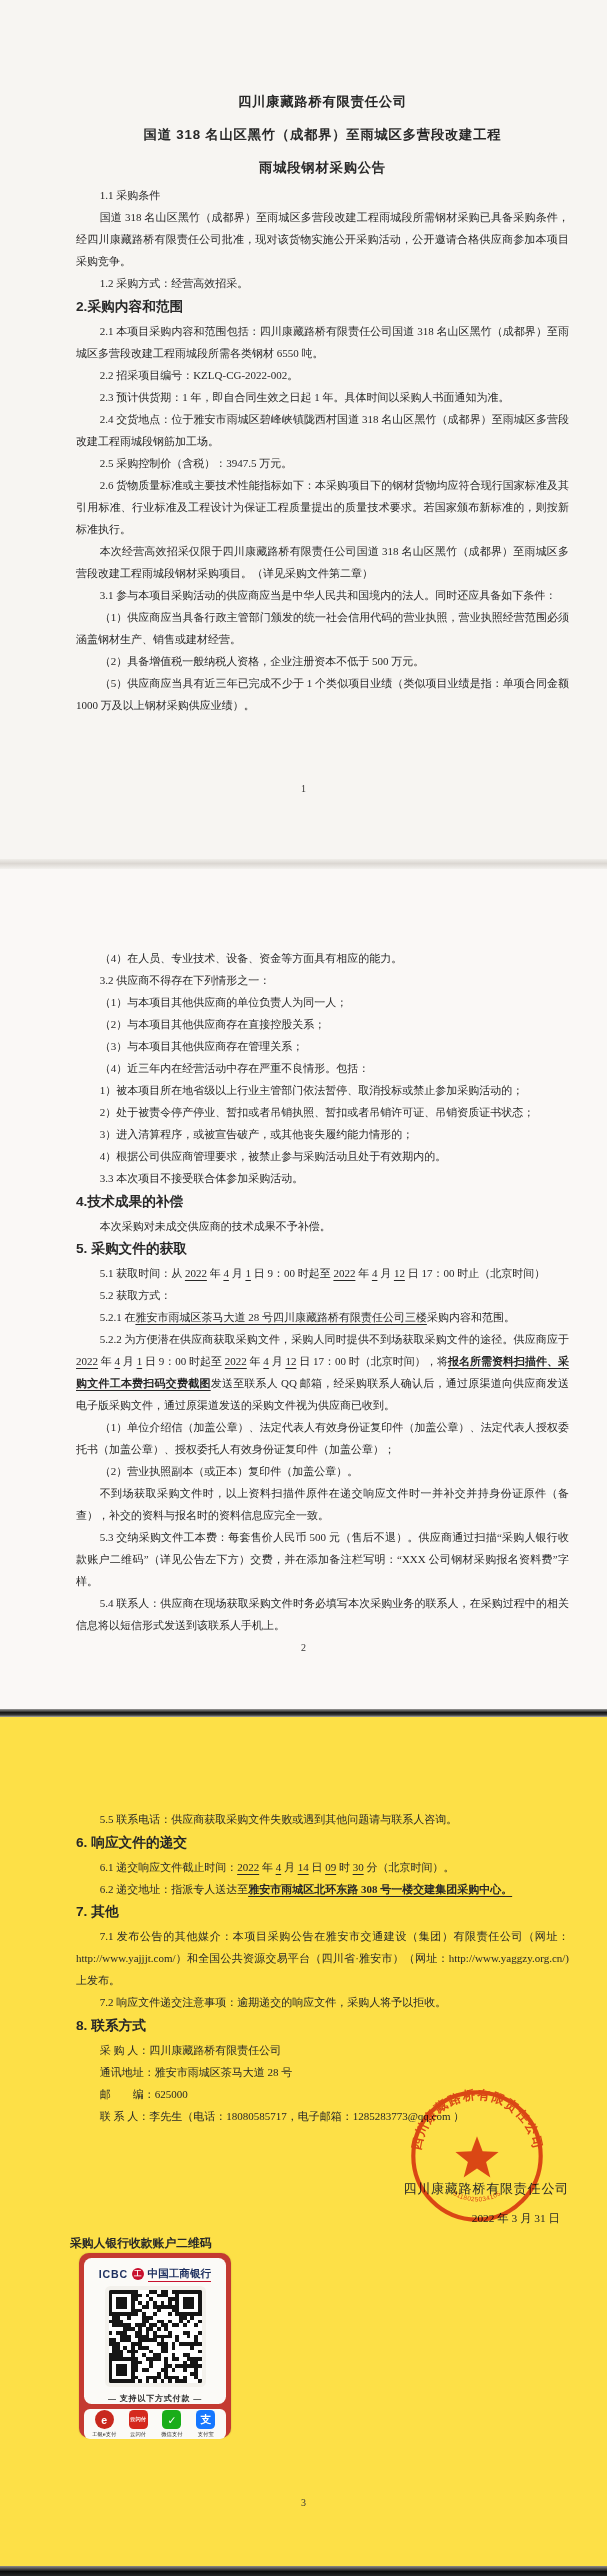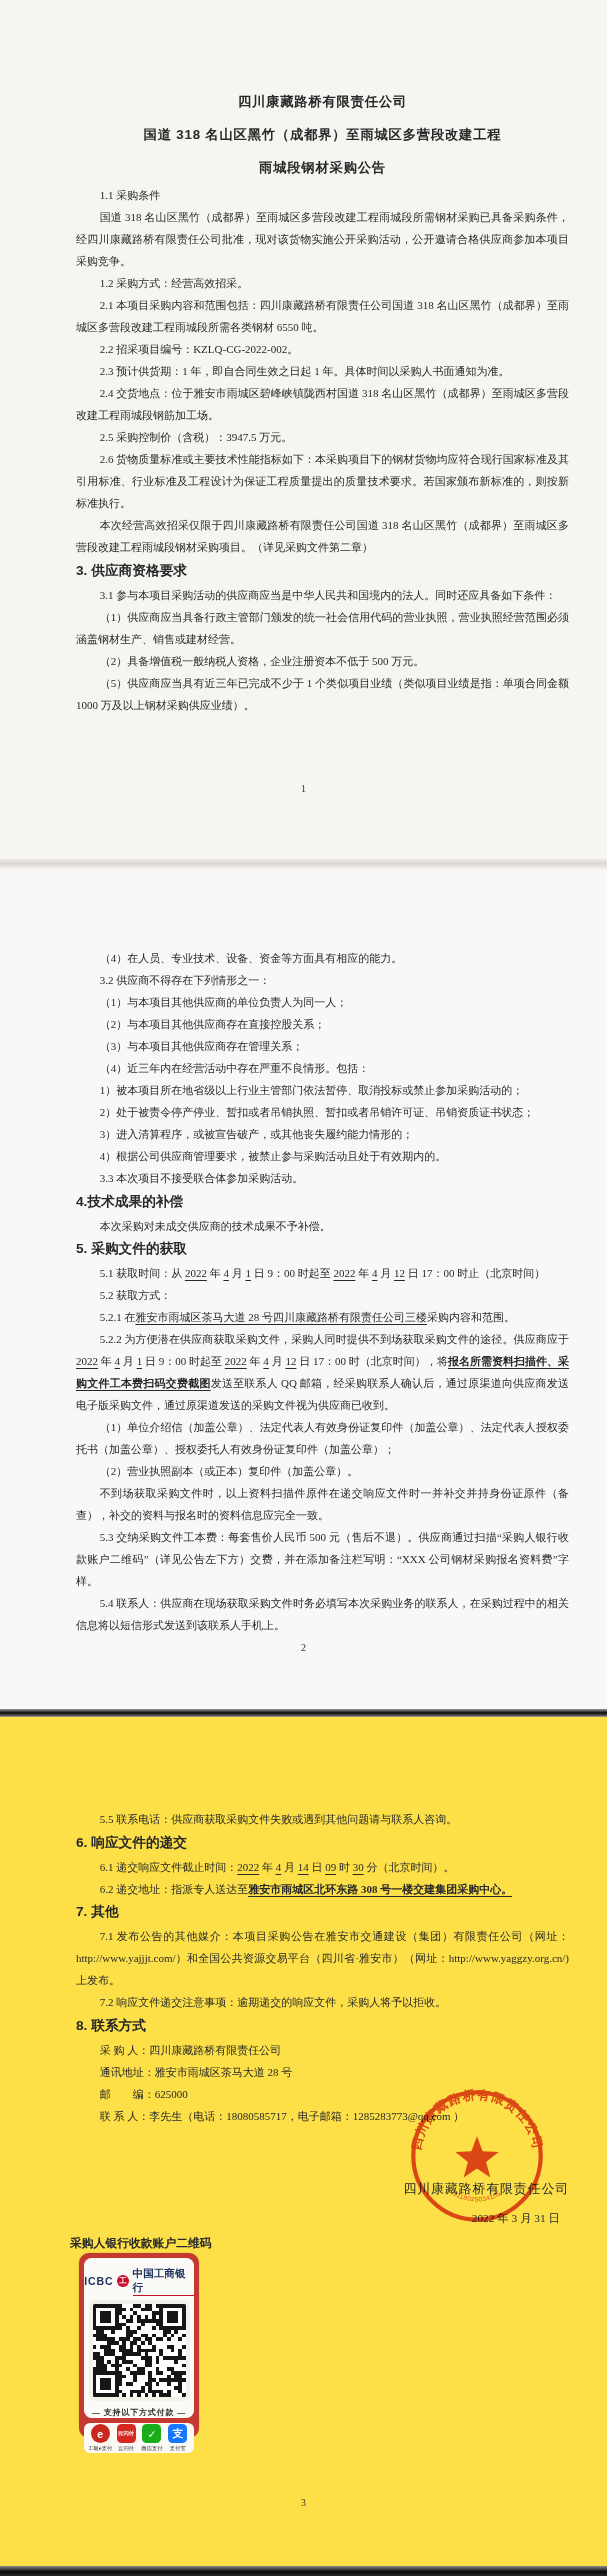--- a/index.html
+++ b/index.html
@@ -43,21 +43,21 @@
   .sig-company{font-size:13px;letter-spacing:0.8px;}
   .sig-date{font-size:11.4px;margin-top:13px;margin-right:9px;}
 
   
   .stamp{position:absolute;left:408px;top:370px;width:138px;height:138px;
     mix-blend-mode:multiply;opacity:.88;pointer-events:none;}
 
   
   .qr-label{position:absolute;left:70px;top:519px;font-size:11.8px;font-weight:bold;
     font-family:"Liberation Sans","DejaVu Sans",sans-serif;}
-  .pay-card{position:absolute;left:79px;top:536px;width:120px;height:185px;
+  .pay-card{position:absolute;left:79px;top:536px;width:152px;height:185px;
     background:#c43a31;border-radius:10px;box-sizing:border-box;
     padding:5.3px;display:flex;flex-direction:column;gap:4.6px;
     box-shadow:0 0 1.5px rgba(0,0,0,.25);}
   .pay-main{background:#fbfaf7;border-radius:7.6px;flex:1;
     display:flex;flex-direction:column;align-items:center;}
   .pay-header{display:flex;align-items:center;gap:3.8px;margin-top:8.3px;}
   .icbc-latin{font-size:10.6px;font-weight:bold;letter-spacing:0.8px;color:#1d2f5f;
     font-family:"Liberation Sans","DejaVu Sans",sans-serif;}
   .icbc-logo{width:12px;height:12px;border-radius:50%;background:#c8102e;color:#fff;
     font-size:7.6px;line-height:12px;text-align:center;font-weight:bold;
@@ -88,28 +88,28 @@
 <body>
 
 <div class="page" id="page1">
   <div class="content">
       <div class="para title"><span>四川康藏路桥有限责任公司</span></div>
       <div class="para title"><span>国道 318 名山区黑竹（成都界）至雨城区多营段改建工程</span></div>
       <div class="para title"><span>雨城段钢材采购公告</span></div>
       <div class="para txt"><span>1.1 采购条件</span></div>
       <div class="para txt"><span>国道 318 名山区黑竹（成都界）至雨城区多营段改建工程雨城段所需钢材采购已具备采购条件，经四川康藏路桥有限责任公司批准，现对该货物实施公开采购活动，公开邀请合格供应商参加本项目采购竞争。</span></div>
       <div class="para txt"><span>1.2 采购方式：经营高效招采。</span></div>
+      <div class="para sec"><span>2.采购内容和范围</span></div>
       <div class="para txt"><span>2.1 本项目采购内容和范围包括：四川康藏路桥有限责任公司国道 318 名山区黑竹（成都界）至雨城区多营段改建工程雨城段所需各类钢材 6550 吨。</span></div>
       <div class="para txt"><span>2.2 招采项目编号：KZLQ-CG-2022-002。</span></div>
       <div class="para txt"><span>2.3 预计供货期：1 年，即自合同生效之日起 1 年。具体时间以采购人书面通知为准。</span></div>
       <div class="para txt"><span>2.4 交货地点：位于雅安市雨城区碧峰峡镇陇西村国道 318 名山区黑竹（成都界）至雨城区多营段改建工程雨城段钢筋加工场。</span></div>
       <div class="para txt"><span>2.5 采购控制价（含税）：3947.5 万元。</span></div>
       <div class="para txt"><span>2.6 货物质量标准或主要技术性能指标如下：本采购项目下的钢材货物均应符合现行国家标准及其引用标准、行业标准及工程设计为保证工程质量提出的质量技术要求。若国家颁布新标准的，则按新标准执行。</span></div>
       <div class="para txt"><span>本次经营高效招采仅限于四川康藏路桥有限责任公司国道 318 名山区黑竹（成都界）至雨城区多营段改建工程雨城段钢材采购项目。（详见采购文件第二章）</span></div>
-      <div class="para sec"><span>3. 供应商资格要求</span></div>
       <div class="para txt"><span>3.1 参与本项目采购活动的供应商应当是中华人民共和国境内的法人。同时还应具备如下条件：</span></div>
       <div class="para txt"><span>（1）供应商应当具备行政主管部门颁发的统一社会信用代码的营业执照，营业执照经营范围必须涵盖钢材生产、销售或建材经营。</span></div>
       <div class="para txt"><span>（2）具备增值税一般纳税人资格，企业注册资本不低于 500 万元。</span></div>
       <div class="para txt"><span>（5）供应商应当具有近三年已完成不少于 1 个类似项目业绩（类似项目业绩是指：单项合同金额 1000 万及以上钢材采购供应业绩）。</span></div>
     </div>
   <div class="pagenum">1</div>
 </div>
 
 <div class="page" id="page2">
   <div class="content">

